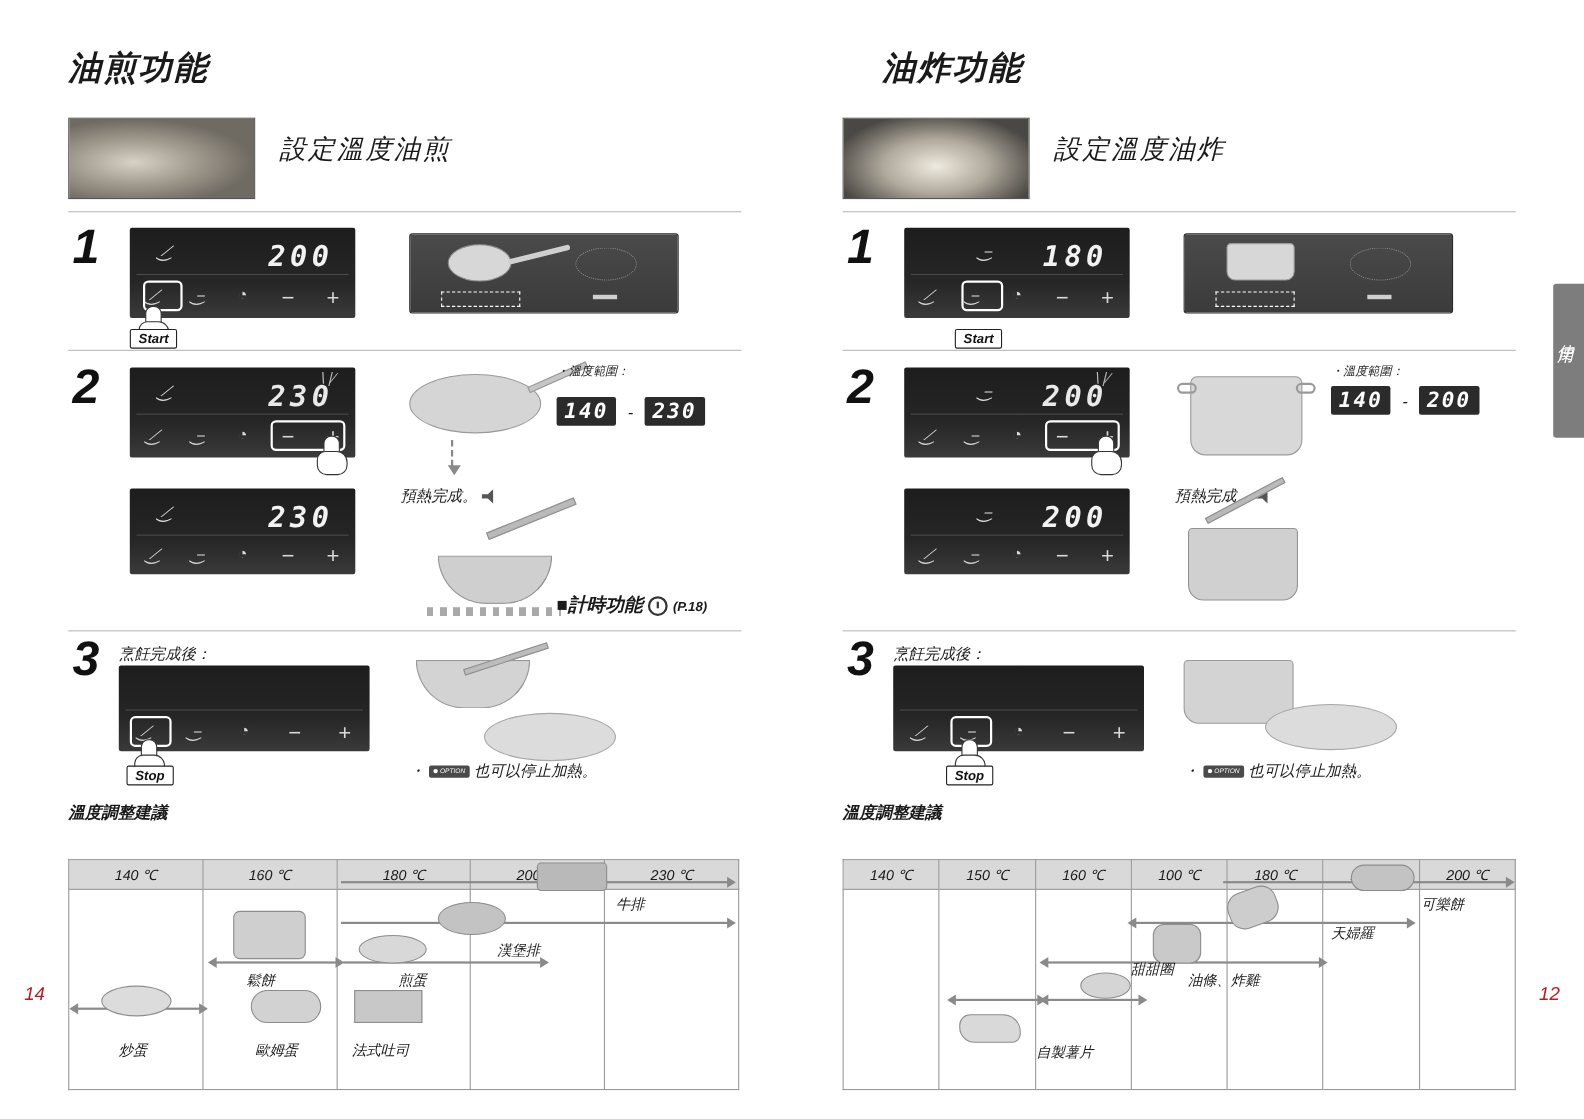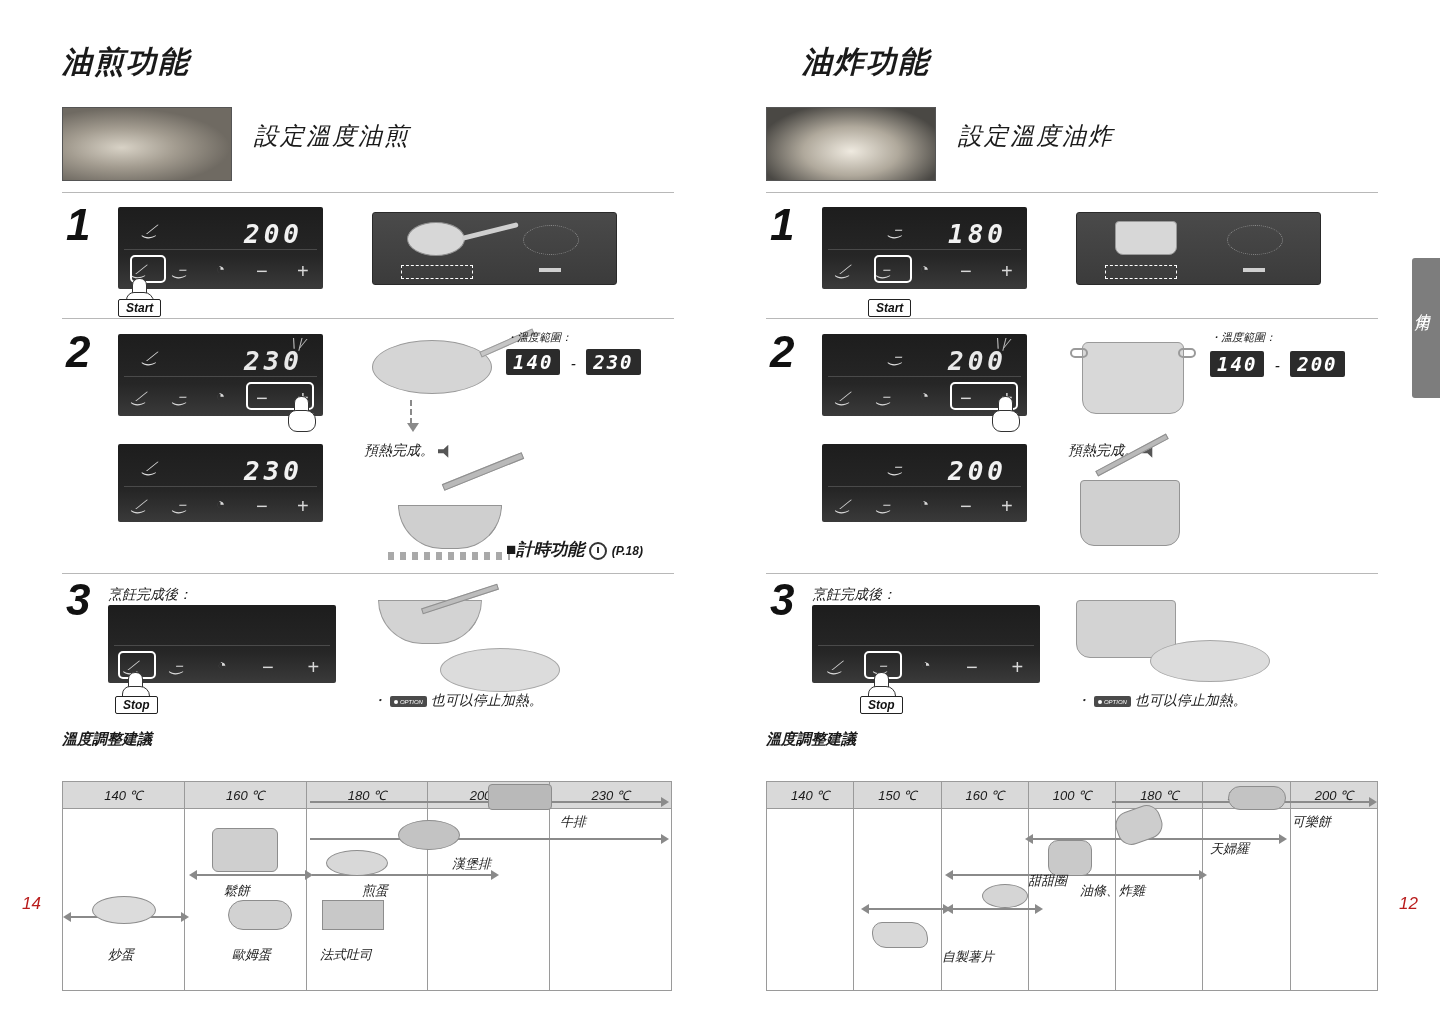--- a/index.html
+++ b/index.html
@@ -210,21 +210,21 @@
       <div class="ic sign">−</div>
       <div class="ic sign">+</div>
     </div>
   </div>
 
   <div class="pan-el" style="left:372px; top:340px; width:120px; height:54px; background:#d5d5d5; border:1.5px solid #9a9a9a; border-radius:50%;"></div>
   <div class="pan-el" style="left:478px; top:340px; width:58px; height:6px; background:#c6c6c6; border:1px solid #9a9a9a; transform:rotate(-24deg);"></div>
 
   <div class="rangebox" style="left:506px; top:330px;">
     <div class="lbl">・溫度範圍：</div>
-    <div style="margin-top:4px;">
+    <div style="margin-top:16px;">
       <span class="rng-val">140</span>
       <span class="rng-sep">-</span>
       <span class="rng-val">230</span>
     </div>
   </div>
 
   <div class="dashed-arrow" style="left:410px; top:400px; height:24px;"></div>
   <div class="preheat" style="left:364px; top:442px;">
     <span>預熱完成。</span>
     <span class="spk"></span>

